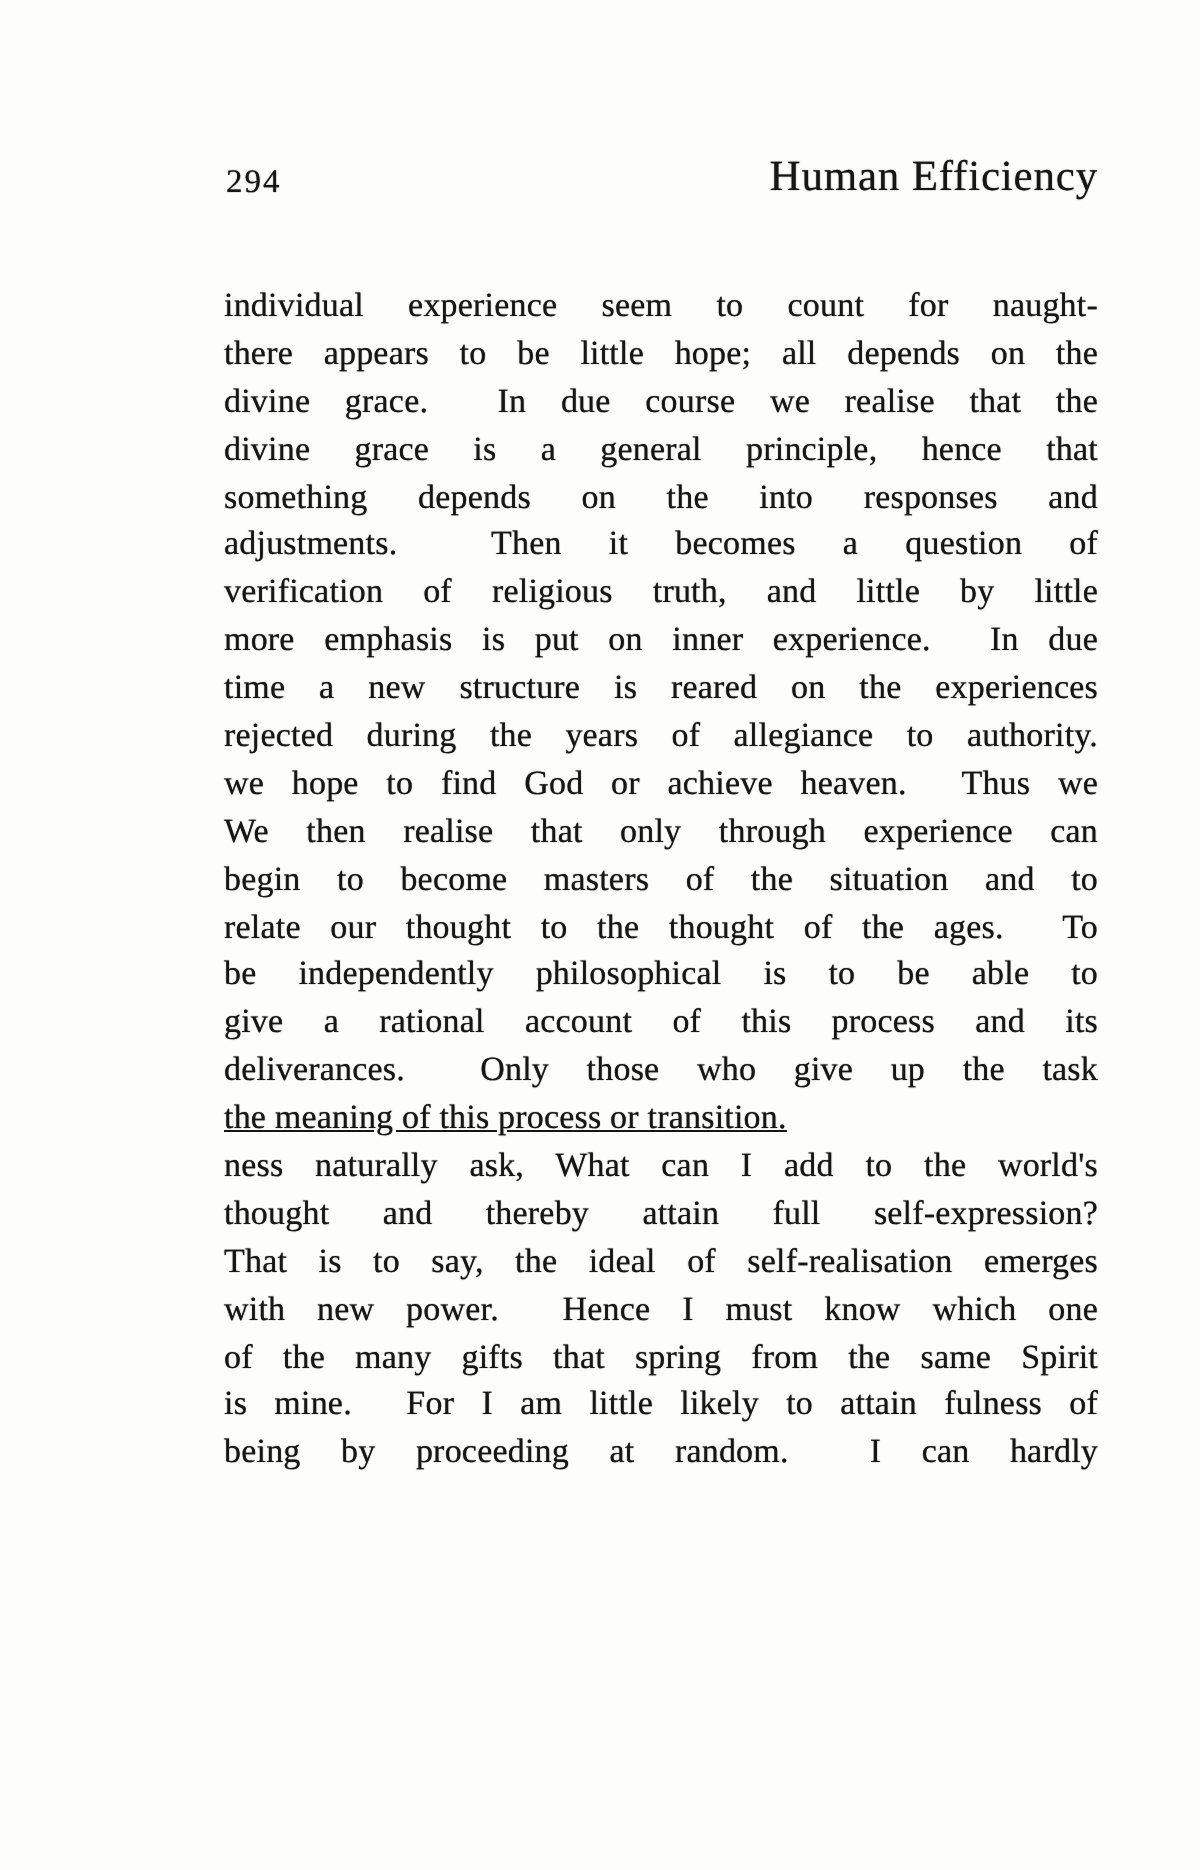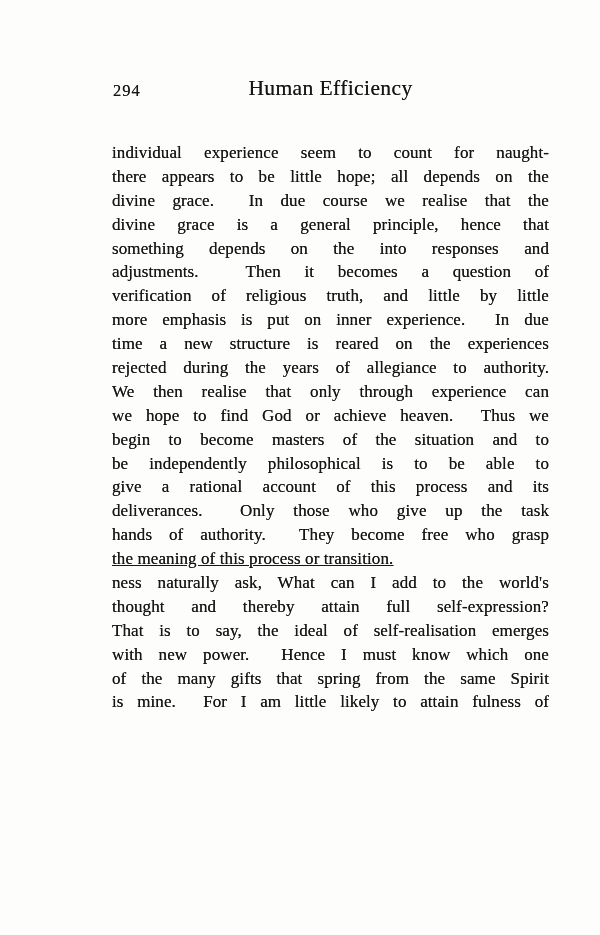--- a/index.html
+++ b/index.html
@@ -36,21 +36,21 @@
     left: 1px;
     bottom: 2px;
     font-size: 16.5px;
     letter-spacing: 1px;
     text-shadow: 0 0 0.6px rgba(10,10,10,0.75);
   }
   .title {
     margin: 0;
     font-size: 21.5px;
     font-weight: normal;
-    text-align: center;
+    text-align: right;
     letter-spacing: 0.4px;
     text-shadow: 0 0 0.6px rgba(10,10,10,0.75);
   }
   .body-text {
     font-size: 17px;
   }
   .paragraph {
     margin: 0;
   }
   .line {
@@ -84,32 +84,33 @@
           <div class="line">individual experience seem to count for naught-</div>
           <div class="line">there appears to be little hope; all depends on the</div>
           <div class="line">divine grace.  In due course we realise that the</div>
           <div class="line">divine grace is a general principle, hence that</div>
           <div class="line">something depends on the into responses and</div>
           <div class="line">adjustments.  Then it becomes a question of</div>
           <div class="line">verification of religious truth, and little by little</div>
           <div class="line">more emphasis is put on inner experience.  In due</div>
           <div class="line">time a new structure is reared on the experiences</div>
           <div class="line">rejected during the years of allegiance to authority.</div>
+          <div class="line">we hope to find God or achieve heaven.  Thus we</div>
           <div class="line">We then realise that only through experience can</div>
-          <div class="line">we hope to find God or achieve heaven.  Thus we</div>
           <div class="line">begin to become masters of the situation and to</div>
+          <div class="line">relate our thought to the thought of the ages.  To</div>
           <div class="line">be independently philosophical is to be able to</div>
           <div class="line">give a rational account of this process and its</div>
           <div class="line">deliverances.  Only those who give up the task</div>
-          <div class="line">hands of authority.  They become free who grasp</div>
           <div class="line no-justify">the meaning of this process or transition.</div>
         </div>
         <div class="paragraph">
           <div class="line">ness naturally ask, What can I add to the world's</div>
           <div class="line">thought and thereby attain full self-expression?</div>
           <div class="line">That is to say, the ideal of self-realisation emerges</div>
           <div class="line">with new power.  Hence I must know which one</div>
           <div class="line">of the many gifts that spring from the same Spirit</div>
           <div class="line">is mine.  For I am little likely to attain fulness of</div>
+          <div class="line">being by proceeding at random.  I can hardly</div>
         </div>
       </div>
   </div>
 </div>
 
 </body></html>

